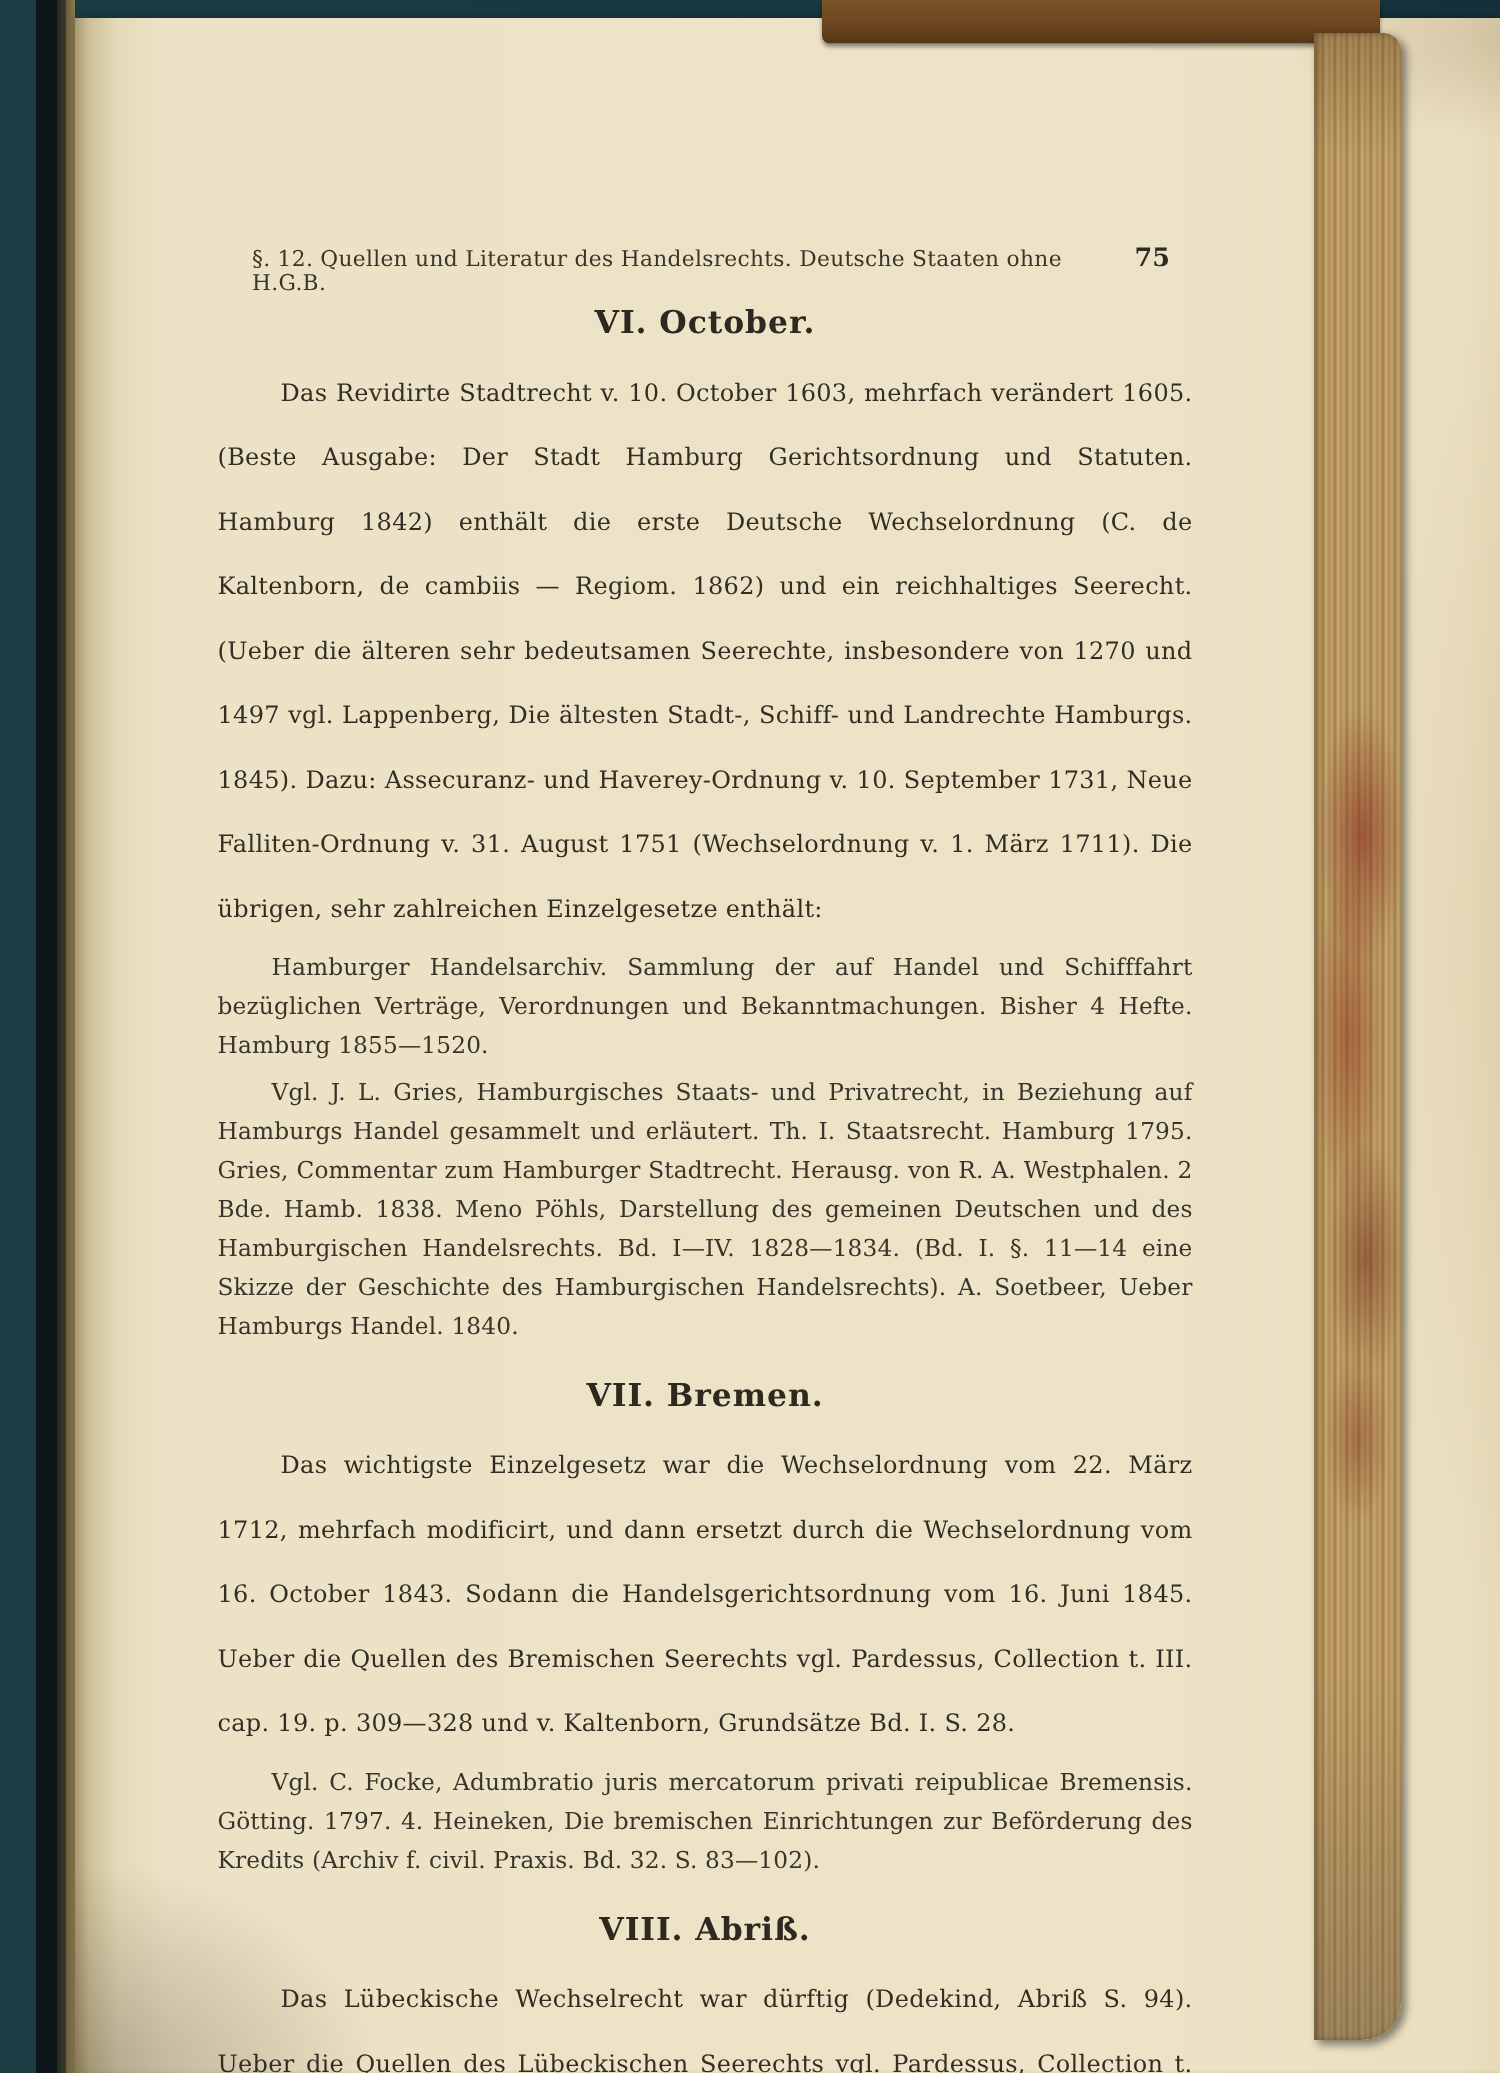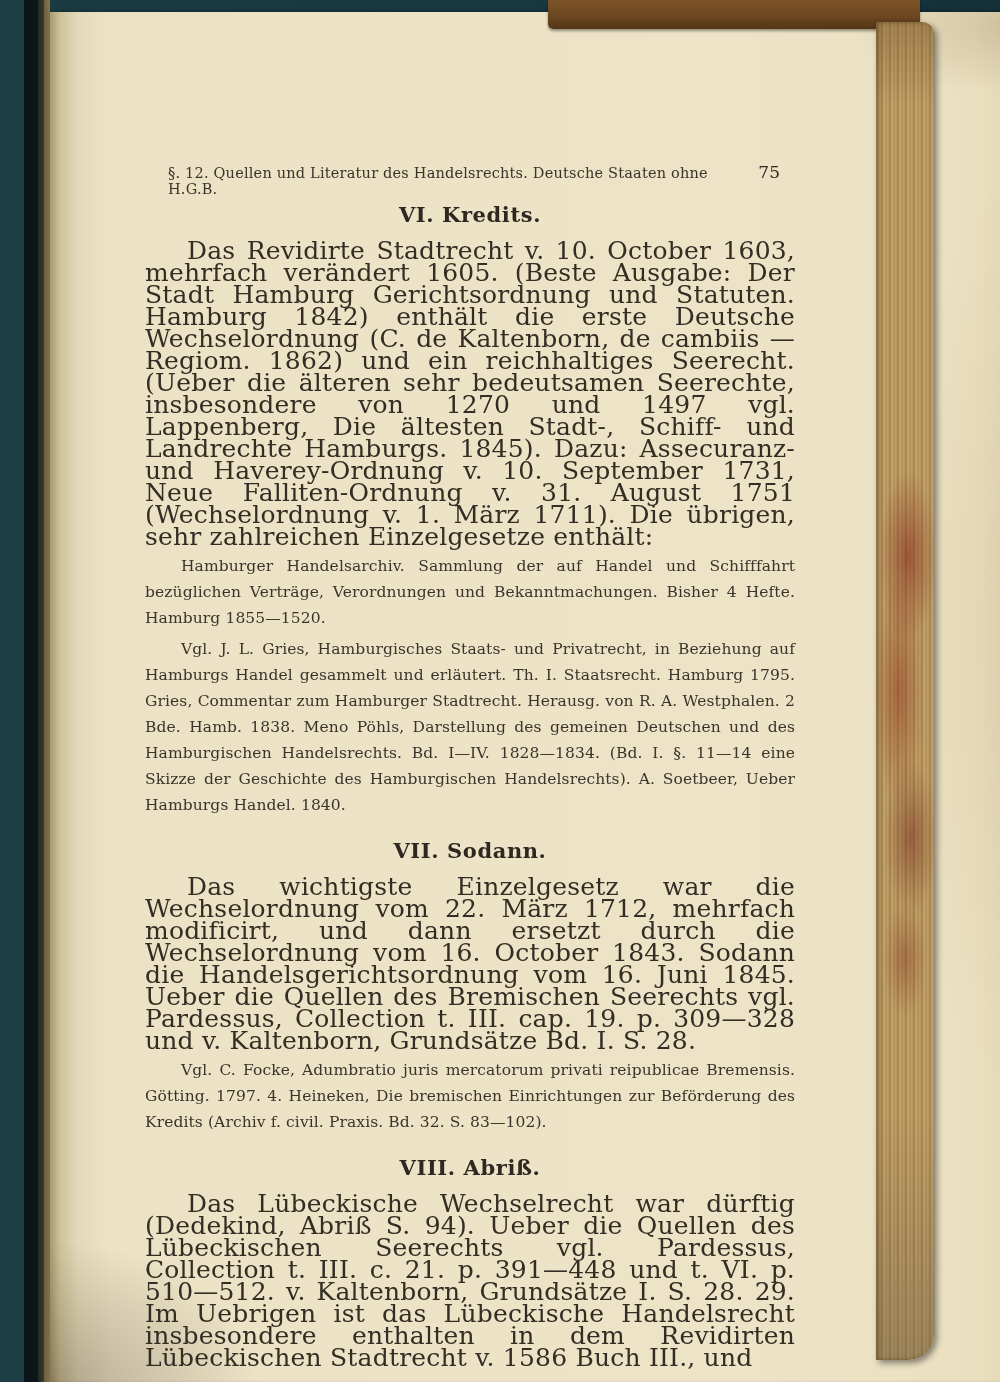--- a/index.html
+++ b/index.html
@@ -60,33 +60,33 @@
     box-shadow: inset 2px 0 4px rgba(60,40,15,.5), 3px 3px 6px rgba(0,0,0,.45);
   }
 
   
   .running-header {
     position:absolute; left:118px; top:150px; width:612px;
     display:flex; justify-content:space-between; align-items:baseline;
     color:#3a342a;
   }
   .running-header .rh-text { font-size:14.5px; letter-spacing:.2px; }
-  .running-header .rh-num  { font-size:17px; font-weight:normal; color:#2f2a20; }
+  .running-header .rh-num  { font-size:17px; font-weight:bold; color:#2f2a20; }
 
   
   .content { position:absolute; left:95px; top:184px; width:650px; color:#322c23; }
 
   .section-heading {
     text-align:center; font-size:21px; font-weight:bold; color:#2d2820;
     letter-spacing:.6px; margin:20px 0 13px 0;
   }
   .content .section-heading:first-child { margin-top:6px; }
 
   .body-par {
-    font-size:25px; line-height:22px; text-align:justify;
+    font-size:16px; line-height:43px; text-align:justify;
     text-indent:42px; letter-spacing:.2px; color:#332d24;
   }
   .note-par {
     font-size:15.5px; line-height:26px; text-align:justify;
     text-indent:36px; letter-spacing:.1px; color:#3a342b; margin-top:5px;
   }
 </style>
 </head>
 <body>
 
@@ -96,26 +96,26 @@
 
   <div class="page">
 
     <div class="running-header">
       <span class="rh-text">§. 12. Quellen und Literatur des Handelsrechts. Deutsche Staaten ohne H.G.B.</span>
       <span class="rh-num">75</span>
     </div>
 
     <div class="content">
 
-      <h2 class="section-heading">VI. Kredits.</h2>
+      <h2 class="section-heading">VI. October.</h2>
       <p class="body-par">Das Revidirte Stadtrecht v. 10. October 1603, mehrfach verändert 1605. (Beste Ausgabe: Der Stadt Hamburg Gerichtsordnung und Statuten. Hamburg 1842) enthält die erste Deutsche Wechselordnung (C. de Kaltenborn, de cambiis — Regiom. 1862) und ein reichhaltiges Seerecht. (Ueber die älteren sehr bedeutsamen Seerechte, insbesondere von 1270 und 1497 vgl. Lappenberg, Die ältesten Stadt-, Schiff- und Landrechte Hamburgs. 1845). Dazu: Assecuranz- und Haverey-Ordnung v. 10. September 1731, Neue Falliten-Ordnung v. 31. August 1751 (Wechselordnung v. 1. März 1711). Die übrigen, sehr zahlreichen Einzelgesetze enthält:</p>
       <p class="note-par">Hamburger Handelsarchiv. Sammlung der auf Handel und Schifffahrt bezüglichen Verträge, Verordnungen und Bekanntmachungen. Bisher 4 Hefte. Hamburg 1855—1520.</p>
       <p class="note-par">Vgl. J. L. Gries, Hamburgisches Staats- und Privatrecht, in Beziehung auf Hamburgs Handel gesammelt und erläutert. Th. I. Staatsrecht. Hamburg 1795. Gries, Commentar zum Hamburger Stadtrecht. Herausg. von R. A. Westphalen. 2 Bde. Hamb. 1838. Meno Pöhls, Darstellung des gemeinen Deutschen und des Hamburgischen Handelsrechts. Bd. I—IV. 1828—1834. (Bd. I. §. 11—14 eine Skizze der Geschichte des Hamburgischen Handelsrechts). A. Soetbeer, Ueber Hamburgs Handel. 1840.</p>
 
-      <h2 class="section-heading">VII. Sodann.</h2>
+      <h2 class="section-heading">VII. Bremen.</h2>
       <p class="body-par">Das wichtigste Einzelgesetz war die Wechselordnung vom 22. März 1712, mehrfach modificirt, und dann ersetzt durch die Wechselordnung vom 16. October 1843. Sodann die Handelsgerichtsordnung vom 16. Juni 1845. Ueber die Quellen des Bremischen Seerechts vgl. Pardessus, Collection t. III. cap. 19. p. 309—328 und v. Kaltenborn, Grundsätze Bd. I. S. 28.</p>
       <p class="note-par">Vgl. C. Focke, Adumbratio juris mercatorum privati reipublicae Bremensis. Götting. 1797. 4. Heineken, Die bremischen Einrichtungen zur Beförderung des Kredits (Archiv f. civil. Praxis. Bd. 32. S. 83—102).</p>
 
       <h2 class="section-heading">VIII. Abriß.</h2>
       <p class="body-par">Das Lübeckische Wechselrecht war dürftig (Dedekind, Abriß S. 94). Ueber die Quellen des Lübeckischen Seerechts vgl. Pardessus, Collection t. III. c. 21. p. 391—448 und t. VI. p. 510—512. v. Kaltenborn, Grundsätze I. S. 28. 29. Im Uebrigen ist das Lübeckische Handelsrecht insbesondere enthalten in dem Revidirten Lübeckischen Stadtrecht v. 1586 Buch III., und</p>
 
     </div>
   </div>
 
   <div class="cover-top"></div>

